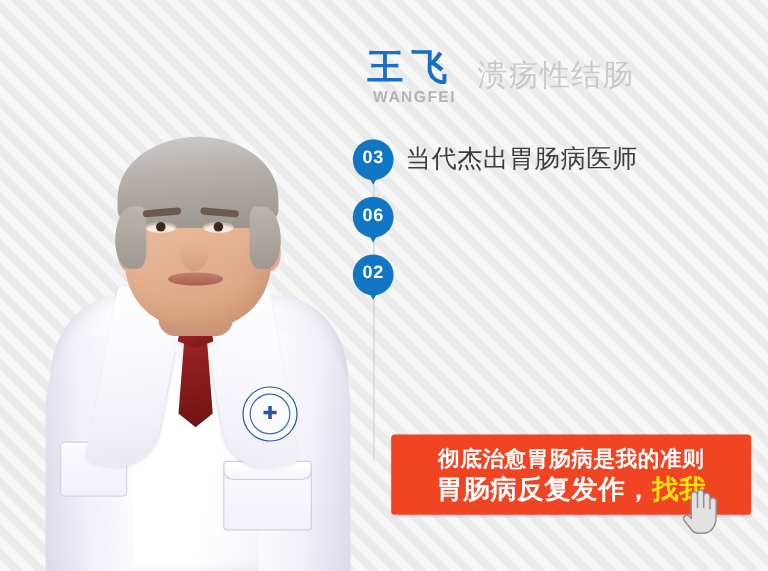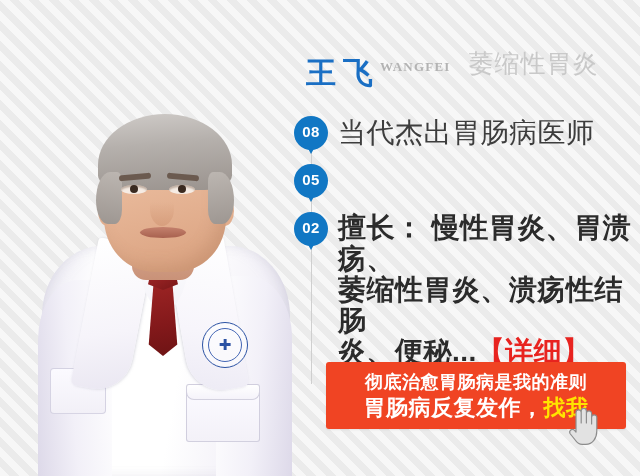--- a/index.html
+++ b/index.html
@@ -302,23 +302,22 @@
     font-weight: bold;
     font-size: 50px;
     line-height: 50px;
     color: #c4c4c4;
     letter-spacing: -1px;
   }
   #name-block {
     position: relative;
     margin-left: 8px;
     display: flex;
-    flex-direction: row;
-    align-items: flex-start;
-    font-family: Liberation Serif, serif;
+    flex-direction: column;
+    align-items: flex-end;
   }
   #name-cn {
     font-size: 30px;
     line-height: 30px;
     font-weight: bold;
     color: #1a6fc4;
     letter-spacing: 7px;
   }
   #name-en {
     margin-top: 2px;
@@ -390,21 +389,21 @@
     width: 34px;
     line-height: 32px;
     text-align: center;
     color: #ffffff;
     font-size: 15px;
     font-weight: bold;
     letter-spacing: 0.5px;
     z-index: 3;
   }
   .point-text {
-    font-size: 28px;
+    font-size: 21px;
     line-height: 34px;
     color: #3d3d3d;
     letter-spacing: 0.5px;
     white-space: pre-line;
   }
   .point-text.emphasis {
     font-weight: bold;
     line-height: 31px;
     color: #2b2b2b;
   }
@@ -492,52 +491,49 @@
     <div class="mouth"></div>
   </div>
 
   <div id="header-logo">
     <div id="dr-wordmark">
       <span id="name-block">
         <span id="name-cn">王飞</span>
         <span id="name-en">WANGFEI</span>
       </span>
     </div>
-    <span id="title-cn">萎缩性胃炎</span>
+    <span id="title-cn">溃疡性结肠</span>
   </div>
 
   <div id="points-list">
     <div id="timeline-rule"></div>
 
     <div class="point-row">
       <span class="pin">
         <span class="pin-tail"></span>
         <span class="pin-shape"></span>
-        <span class="pin-num">08</span>
+        <span class="pin-num">03</span>
       </span>
       <span class="point-text">当代杰出胃肠病医师</span>
     </div>
 
     <div class="point-row">
       <span class="pin">
         <span class="pin-tail"></span>
         <span class="pin-shape"></span>
-        <span class="pin-num">05</span>
+        <span class="pin-num">06</span>
       </span>
     </div>
 
     <div class="point-row">
       <span class="pin">
         <span class="pin-tail"></span>
         <span class="pin-shape"></span>
         <span class="pin-num">02</span>
       </span>
-      <span class="point-text emphasis"><span>擅长： 慢性胃炎、胃溃疡、
-萎缩性胃炎、溃疡性结肠
-炎、便秘...</span><a class="detail-link" href="#">【详细】</a></span>
     </div>
   </div>
 
   <div id="cta-banner">
     <div id="cta-line1">彻底治愈胃肠病是我的准则</div>
     <div id="cta-line2"><span>胃肠病反复发作，</span><span id="cta-highlight">找我</span></div>
   </div>
 
   <div id="hand-cursor">
     <svg width="34" height="42" viewBox="0 0 34 42" xmlns="http://www.w3.org/2000/svg">

